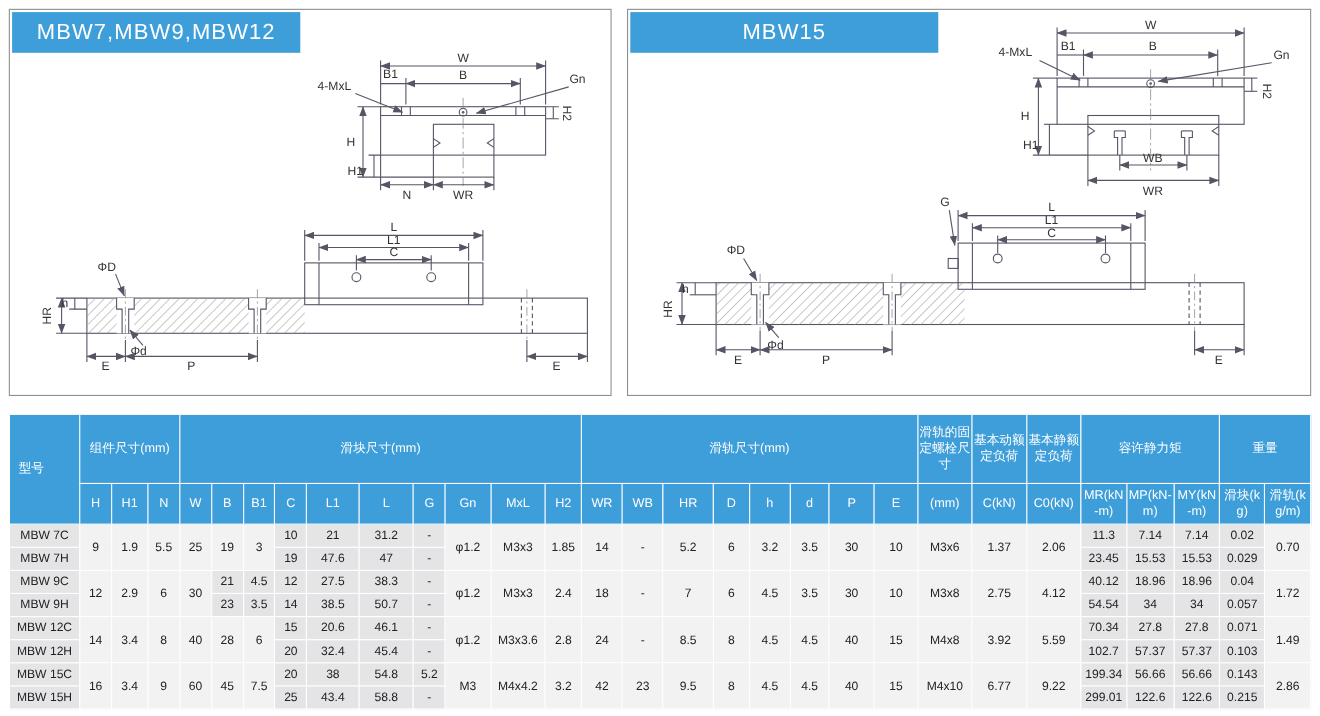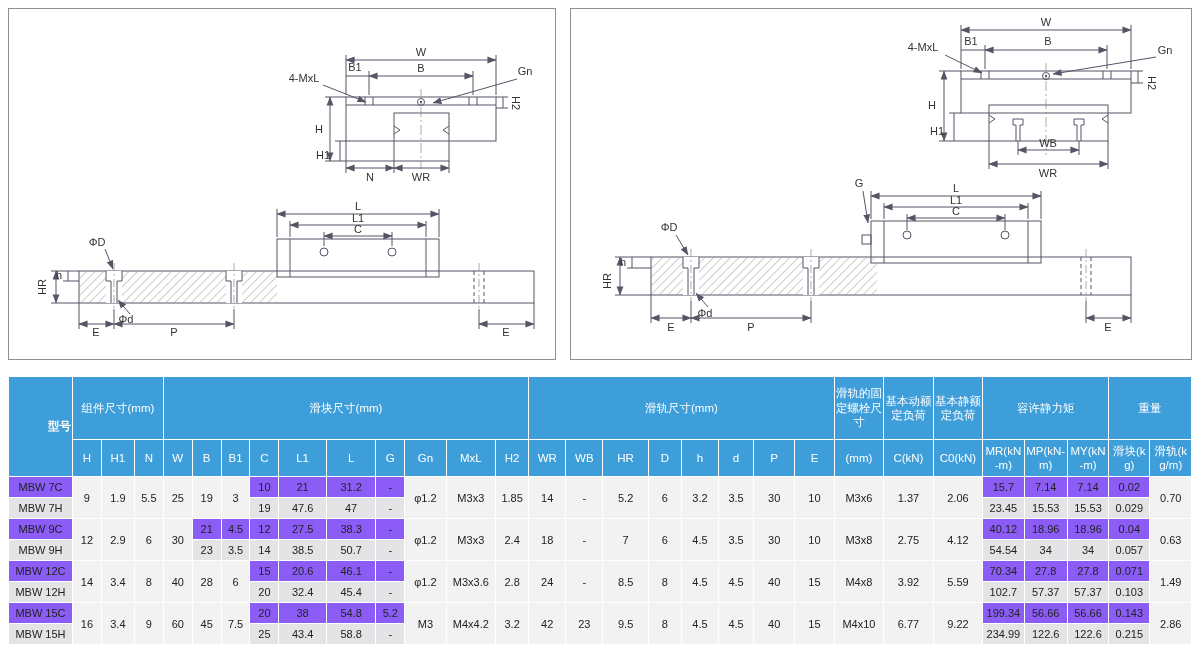--- a/index.html
+++ b/index.html
@@ -27,38 +27,39 @@
   
   .table-wrap { padding:16px 8px 0 8px; }
   table.spec { border-collapse:collapse; width:1184px; table-layout:fixed; }
   table.spec th {
     background:#3e9ed9; color:#fff; font-weight:normal; font-size:11.5px;
     border:1px solid #fff; padding:1px; word-break:break-all; line-height:1.25;
     vertical-align:middle; text-align:center;
   }
   table.spec thead tr:nth-child(1) th { height:60px; }
   table.spec thead tr:nth-child(2) th { height:34px; }
-  table.spec th.model-h { text-align:right; padding-left:8px;font-weight:bold; }
+  table.spec th.model-h { text-align:left; padding-left:8px; }
   table.spec td {
     border:1px solid #fff; font-size:11px; text-align:center;
     height:20px; padding:0 1px; color:#222; vertical-align:middle;
   }
-  tr.r0 { background:#8b5cf6; }
+  tr.r0 { background:#e5e5e5; }
   tr.r1 { background:#e4e4e6; }
   td.m { background:#f2f2f3; }
   td.model { text-align:left; padding-left:5px; }
 </style>
 </head>
 <body>
 
 <div class="page">
 
   <div class="panels">
 
     <div class="panel panel-1">
+      <div class="panel-title">MBW7,MBW9,MBW12</div>
       <svg class="drawing" viewBox="0 0 546 350">
         <defs>
           <marker id="arA" viewBox="0 0 10 10" refX="9.5" refY="5" markerWidth="9" markerHeight="9" orient="auto-start-reverse" markerUnits="userSpaceOnUse">
               <path d="M0,1.2 L10,5 L0,8.8 Z" fill="#556"></path>
             </marker>
           <pattern id="htA" width="6" height="6" patternUnits="userSpaceOnUse" patternTransform="rotate(45)">
               <line x1="0" y1="0" x2="0" y2="6" stroke="#9a9a9a" stroke-width="1"></line>
             </pattern>
         </defs>
 
@@ -174,20 +175,21 @@
           <text transform="rotate(-90 37,278)" x="37" y="278">HR</text>
           <text x="50" y="270">h</text>
           <text x="87" y="327">E</text>
           <text x="165" y="327">P</text>
           <text x="497" y="327">E</text>
         </g>
       </svg>
     </div>
 
     <div class="panel panel-2">
+      <div class="panel-title">MBW15</div>
       <svg class="drawing" viewBox="0 0 620 350">
         <defs>
           <marker id="arB" viewBox="0 0 10 10" refX="9.5" refY="5" markerWidth="9" markerHeight="9" orient="auto-start-reverse" markerUnits="userSpaceOnUse">
               <path d="M0,1.2 L10,5 L0,8.8 Z" fill="#556"></path>
             </marker>
           <pattern id="htB" width="6" height="6" patternUnits="userSpaceOnUse" patternTransform="rotate(45)">
               <line x1="0" y1="0" x2="0" y2="6" stroke="#9a9a9a" stroke-width="1"></line>
             </pattern>
         </defs>
 
@@ -416,21 +418,21 @@
             <td rowspan="2" class="m">-</td>
             <td rowspan="2" class="m">5.2</td>
             <td rowspan="2" class="m">6</td>
             <td rowspan="2" class="m">3.2</td>
             <td rowspan="2" class="m">3.5</td>
             <td rowspan="2" class="m">30</td>
             <td rowspan="2" class="m">10</td>
             <td rowspan="2" class="m">M3x6</td>
             <td rowspan="2" class="m">1.37</td>
             <td rowspan="2" class="m">2.06</td>
-            <td>15.7</td>
+            <td>11.3</td>
             <td>7.14</td>
             <td>7.14</td>
             <td>0.02</td>
             <td rowspan="2" class="m">0.70</td>
           </tr>
           <tr class="r1">
             <td class="model">MBW 7H</td>
             <td>19</td>
             <td>47.6</td>
             <td>47</td>
@@ -463,21 +465,21 @@
             <td rowspan="2" class="m">3.5</td>
             <td rowspan="2" class="m">30</td>
             <td rowspan="2" class="m">10</td>
             <td rowspan="2" class="m">M3x8</td>
             <td rowspan="2" class="m">2.75</td>
             <td rowspan="2" class="m">4.12</td>
             <td>40.12</td>
             <td>18.96</td>
             <td>18.96</td>
             <td>0.04</td>
-            <td rowspan="2" class="m">0.63</td>
+            <td rowspan="2" class="m">1.72</td>
           </tr>
           <tr class="r1">
             <td class="model">MBW 9H</td>
             <td>23</td>
             <td>3.5</td>
             <td>14</td>
             <td>38.5</td>
             <td>50.7</td>
             <td>-</td>
             <td>54.54</td>
@@ -559,21 +561,21 @@
             <td>56.66</td>
             <td>0.143</td>
             <td rowspan="2" class="m">2.86</td>
           </tr>
           <tr class="r1">
             <td class="model">MBW 15H</td>
             <td>25</td>
             <td>43.4</td>
             <td>58.8</td>
             <td>-</td>
-            <td>234.99</td>
+            <td>299.01</td>
             <td>122.6</td>
             <td>122.6</td>
             <td>0.215</td>
           </tr>
         </tbody>
       </table>
   </div>
 
 </div>
 

